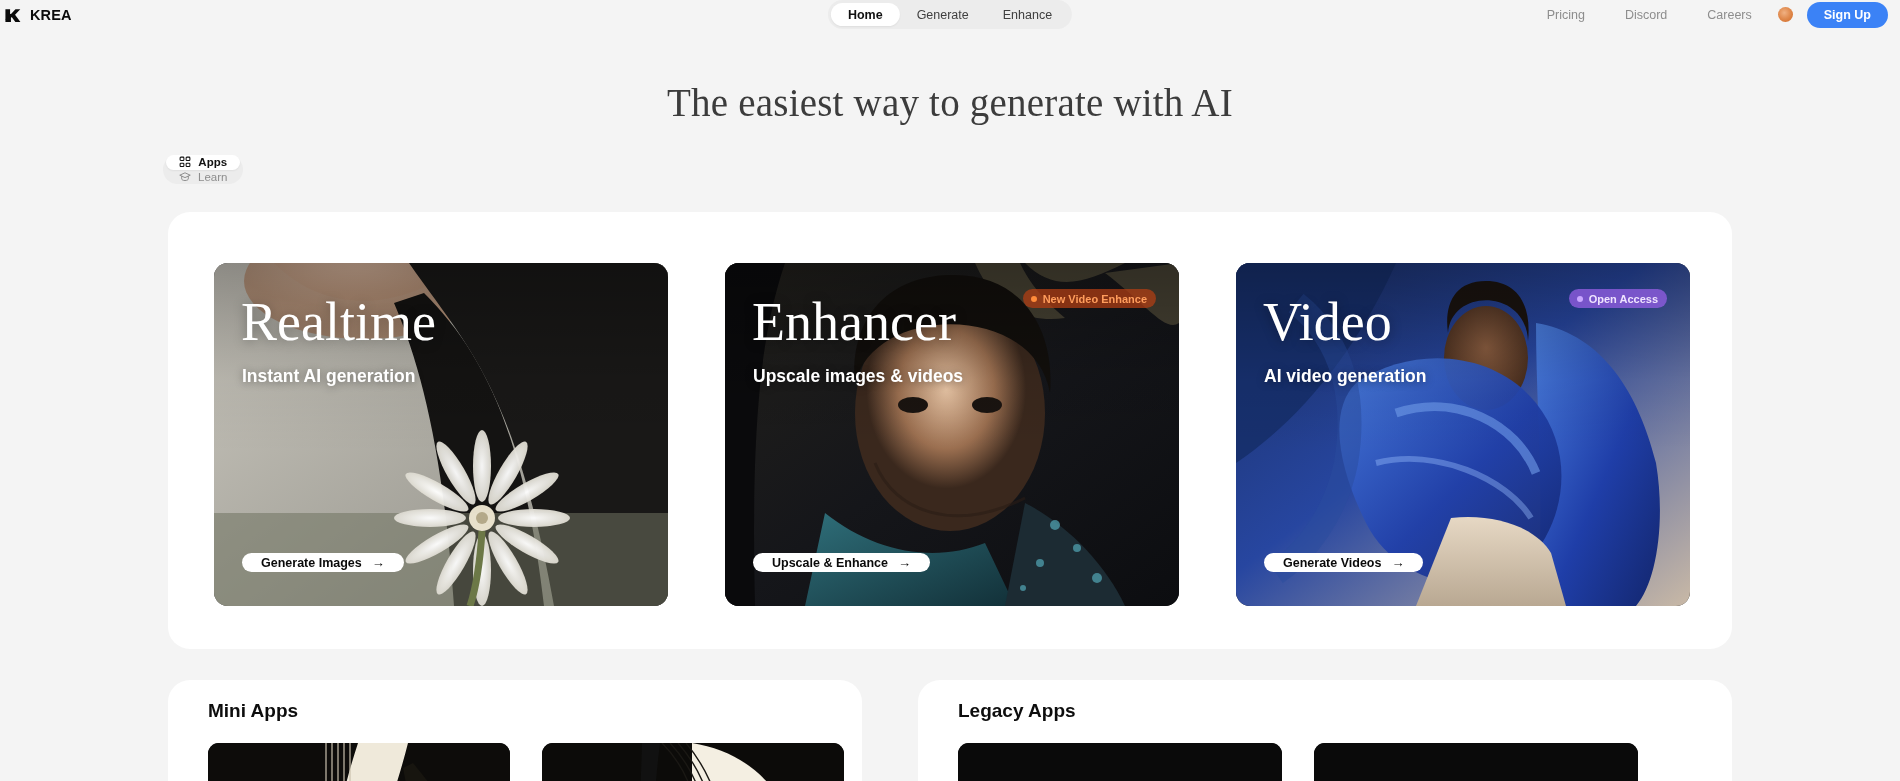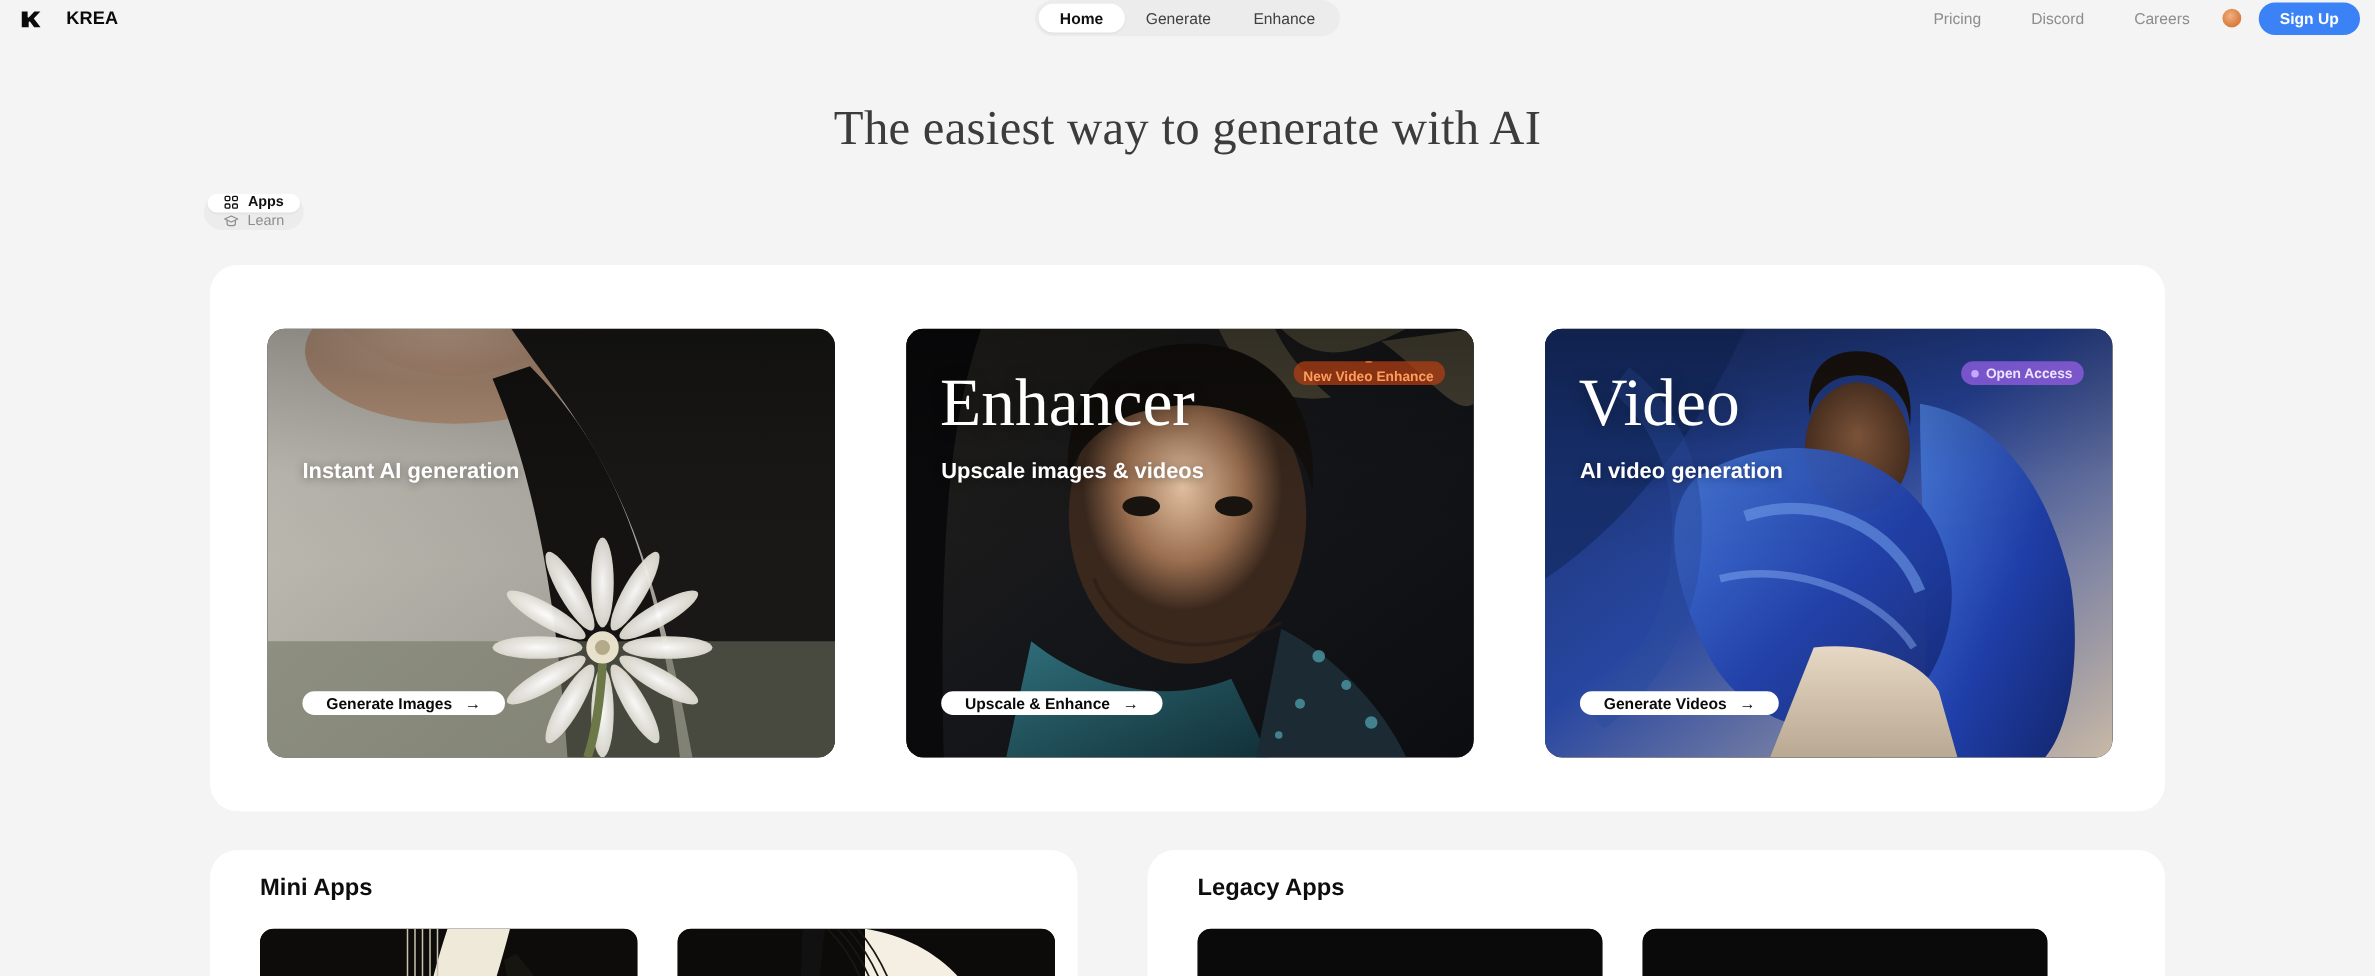--- a/index.html
+++ b/index.html
@@ -9,21 +9,21 @@
     font-family:"Liberation Sans", sans-serif;
     -webkit-font-smoothing:antialiased;
   }
   .page { position:relative; width:1900px; height:781px; background:#f4f4f4; }
 
   
   .navbar {
     position:absolute; top:0; left:0; width:1900px; height:30px;
     display:flex; align-items:center;
   }
-  .brand { position:absolute; left:16px; top:2px; display:flex; align-items:center; gap:20px; height:26px; }
+  .brand { position:absolute; left:4px; top:2px; display:flex; align-items:center; gap:9px; height:26px; }
   .brand-mark { width:17px; height:17px; display:block; }
   .brand-name { font-size:14.5px; font-weight:700; color:#0b0b0b; letter-spacing:.1px; }
 
   .navpill {
     position:absolute; left:50%; transform:translateX(-50%); top:0px;
     height:29px; display:flex; align-items:center;
     background:#ececec; border-radius:16px; padding:0px 3px;
   }
   .navpill-item {
     height:23px; padding:0 17px; border-radius:14px;
@@ -94,21 +94,21 @@
     background:#fff; border-radius:20px; display:flex; align-items:center; gap:10px;
     font-size:12.5px; font-weight:700; color:#0a0a0a; cursor:pointer; white-space:nowrap;
   }
   .card-cta .arw { font-size:13px; line-height:1; }
   .badge {
     position:absolute; right:23px; top:26px; height:19px; padding:0 9px 0 8px;
     border-radius:11px; display:flex; align-items:center; gap:6px;
     font-size:11px; font-weight:600; white-space:nowrap;
   }
   .badge .dot { width:6px; height:6px; border-radius:50%; display:block; }
-  .badge-orange { background:rgba(180,62,20,.72); color:#ff9d5c;flex-direction:column; }
+  .badge-orange { background:rgba(180,62,20,.72); color:#ff9d5c; }
   .badge-orange .dot { background:#ff8c3a; }
   .badge-purple { background:rgba(140,92,220,.82); color:#efe4ff; }
   .badge-purple .dot { background:#c9a7ff; }
 
   
   .bottom { position:absolute; left:168px; top:680px; width:1564px; display:flex; gap:56px; }
   .bpanel { background:#fff; border-radius:22px; height:200px; position:relative; overflow:hidden; }
   .bpanel.mini { width:694px; }
   .bpanel.legacy { width:814px; }
   .bpanel-title { position:absolute; left:40px; top:20px; font-size:19px; font-weight:700; color:#0d0d0d; }
@@ -208,20 +208,21 @@
                 <ellipse cx="0" cy="-52" rx="9" ry="36" transform="rotate(300)"></ellipse>
                 <ellipse cx="0" cy="-52" rx="9" ry="36" transform="rotate(330)"></ellipse>
               </g>
               <circle cx="0" cy="0" r="13" fill="#efe8d2"></circle>
               <circle cx="0" cy="0" r="6" fill="#b9ae8d"></circle>
             </g>
             <path d="M268 268 C266 300 262 325 256 343" stroke="#6e7a48" stroke-width="7" fill="none"></path>
           </g>
         </svg>
         <div class="card-scrim"></div>
+        <div class="card-title">Realtime</div>
         <div class="card-sub">Instant AI generation</div>
         <div class="card-cta">
           <span>Generate Images</span>
           <span class="arw">→</span>
         </div>
       </div>
 
       <div class="card">
         <svg class="card-img" viewBox="0 0 454 343" preserveAspectRatio="xMidYMid slice">
           <defs>

